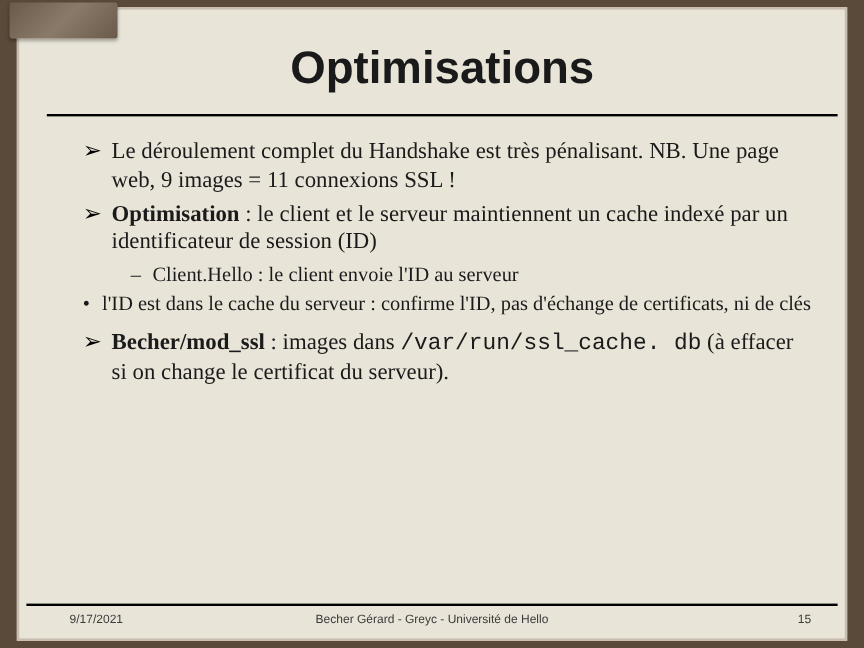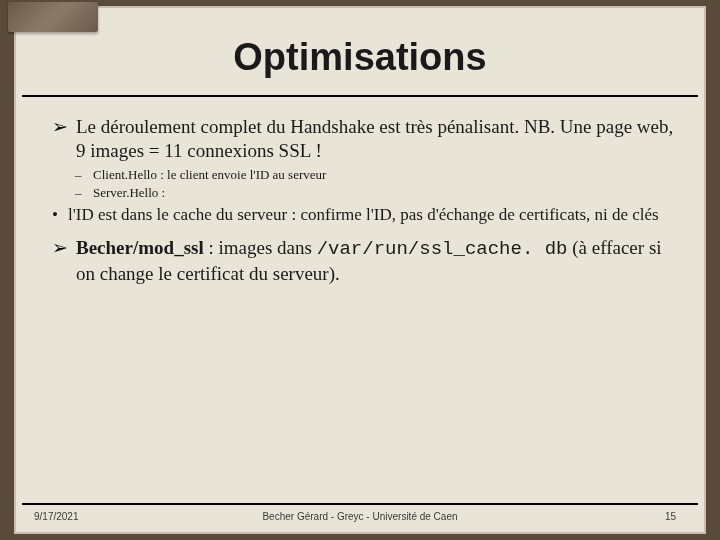--- a/index.html
+++ b/index.html
@@ -12,20 +12,21 @@
       overflow: hidden;
     }
     .slide {
       position: absolute;
       top: 6px;
       left: 14px;
       right: 14px;
       bottom: 6px;
       background: #e8e4d8;
       border: 2px solid #c8beb0;
+      padding-left: 17px;
     }
     .slide::after {
       content: "";
       position: absolute;
       top: -6px;
       left: -8px;
       width: 90px;
       height: 30px;
       background: linear-gradient(135deg, #6a5a4a 0%, #8a7a6a 50%, #6a5a4a 100%);
       border-radius: 2px;
@@ -57,23 +58,23 @@
       text-indent: -24px;
     }
     .bullet1 .arrow {
       font-family: Arial, sans-serif;
       color: #000;
       display: inline-block;
       width: 24px;
       text-indent: 0;
     }
     .bullet2 {
-      font-size: 13px;
+      font-size: 17px;
       line-height: 1.3;
-      margin-left: 23px;
+      margin-left: 40px;
       padding-left: 18px;
       text-indent: -18px;
       margin-bottom: 2px;
     }
     .bullet2 .dash {
       display: inline-block;
       width: 18px;
       text-indent: 0;
     }
     .bullet3 {
@@ -92,42 +93,42 @@
     .mono { font-family: "Courier New", Courier, monospace; text-align: center; }
     .footer {
       position: absolute;
       bottom: 10px;
       left: 0;
       right: 0;
       font-size: 10px;
       color: #3a3a3a;
       font-family: Verdana, Arial, sans-serif;
     }
-    .footer .date { position: absolute; left: 18px; bottom: 0; }
+    .footer .date { position: absolute; left: 42px; bottom: 0; }
     .footer .center { text-align: center; }
     .footer .page { position: absolute; right: 28px; bottom: 0; margin-top: 12px; }
     .footer-rule {
       height: 2px;
       background: #000;
       margin: 0 6px 6px 6px;
     }
     .sp { margin-top: 10px; }
   </style>
 </head>
 <body>
 
 <div class="slide">
   <div class="title">Optimisations</div>
   <div class="rule"></div>
   <div class="content" id="content">
       <div class="bullet1"><span class="arrow">➢</span><span>Le déroulement complet du Handshake est très pénalisant. NB. Une page web, 9 images = 11 connexions SSL !</span></div>
+      <div class="bullet1"><span class="arrow">➢</span><span class="bold">Optimisation</span><span> : le client et le serveur maintiennent un cache indexé par un identificateur de session (ID)</span></div>
       <div class="bullet2"><span class="dash">–</span><span>Client.Hello : le client envoie l'ID au serveur</span></div>
-      <div class="bullet2"><span class="dash">–</span><span>Server.Hello :</span></div>
       <div class="bullet3"><span class="dot">•</span><span>l'ID est dans le cache du serveur : confirme l'ID, pas d'échange de certificats, ni de clés</span></div>
       <div class="bullet1 sp"><span class="arrow">➢</span><span class="bold">Becher/mod_ssl</span><span> : images dans </span><span class="mono">/var/run/ssl_cache. db</span><span> (à effacer si on change le certificat du serveur).</span></div>
     </div>
   <div class="footer">
     <div class="footer-rule"></div>
     <span class="date">9/17/2021</span>
-    <div class="center">Becher Gérard - Greyc - Université de Caen</div>
+    <div class="center">Becher Gérard - Greyc - Université de Hello</div>
     <span class="page">15</span>
   </div>
 </div>
 
 </body></html>

